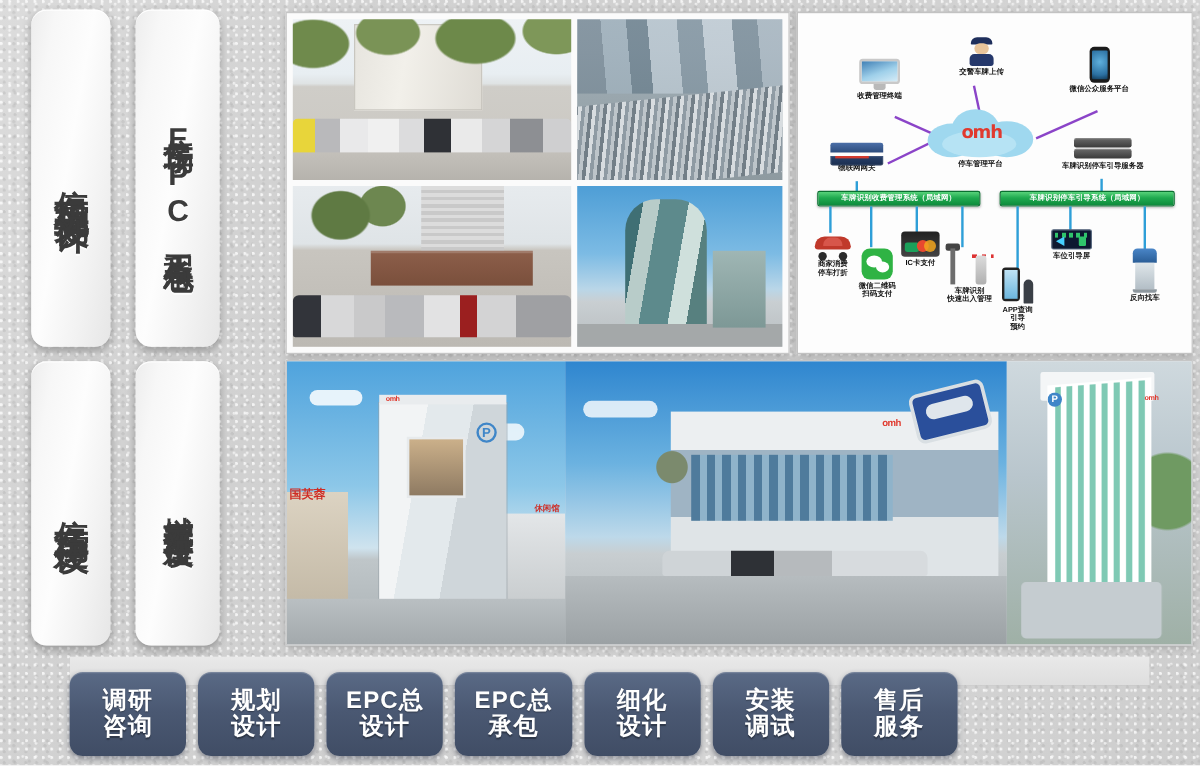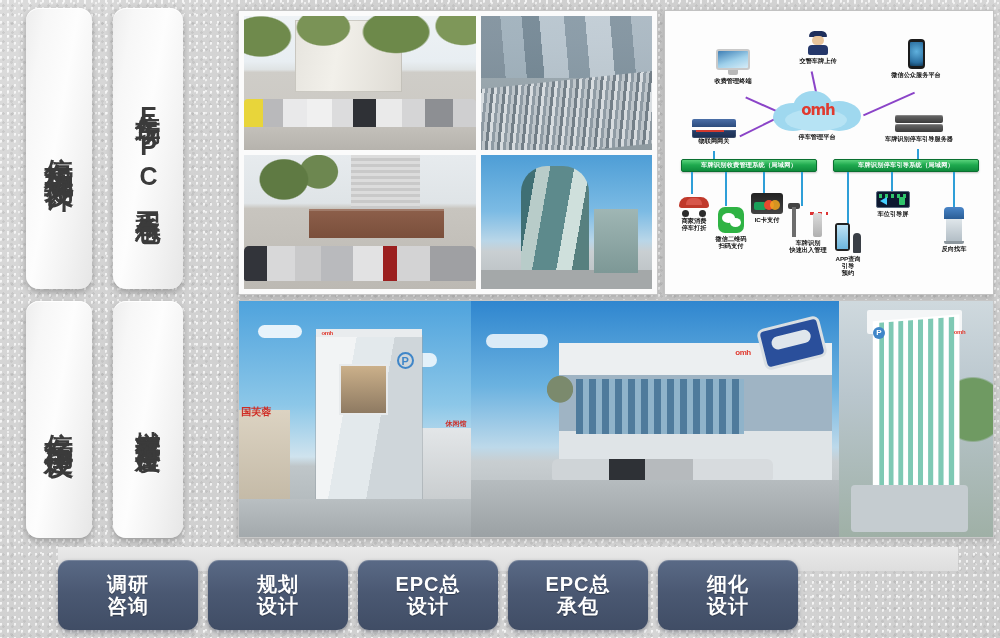--- a/index.html
+++ b/index.html
@@ -587,15 +587,19 @@
     <div class="pbtn">调研
 咨询</div>
     <div class="pbtn">规划
 设计</div>
     <div class="pbtn">EPC总
 设计</div>
     <div class="pbtn">EPC总
 承包</div>
     <div class="pbtn">细化
 设计</div>
+    <div class="pbtn">安装
+调试</div>
+    <div class="pbtn">售后
+服务</div>
   </div>
 
 </div>
 
 </body></html>

